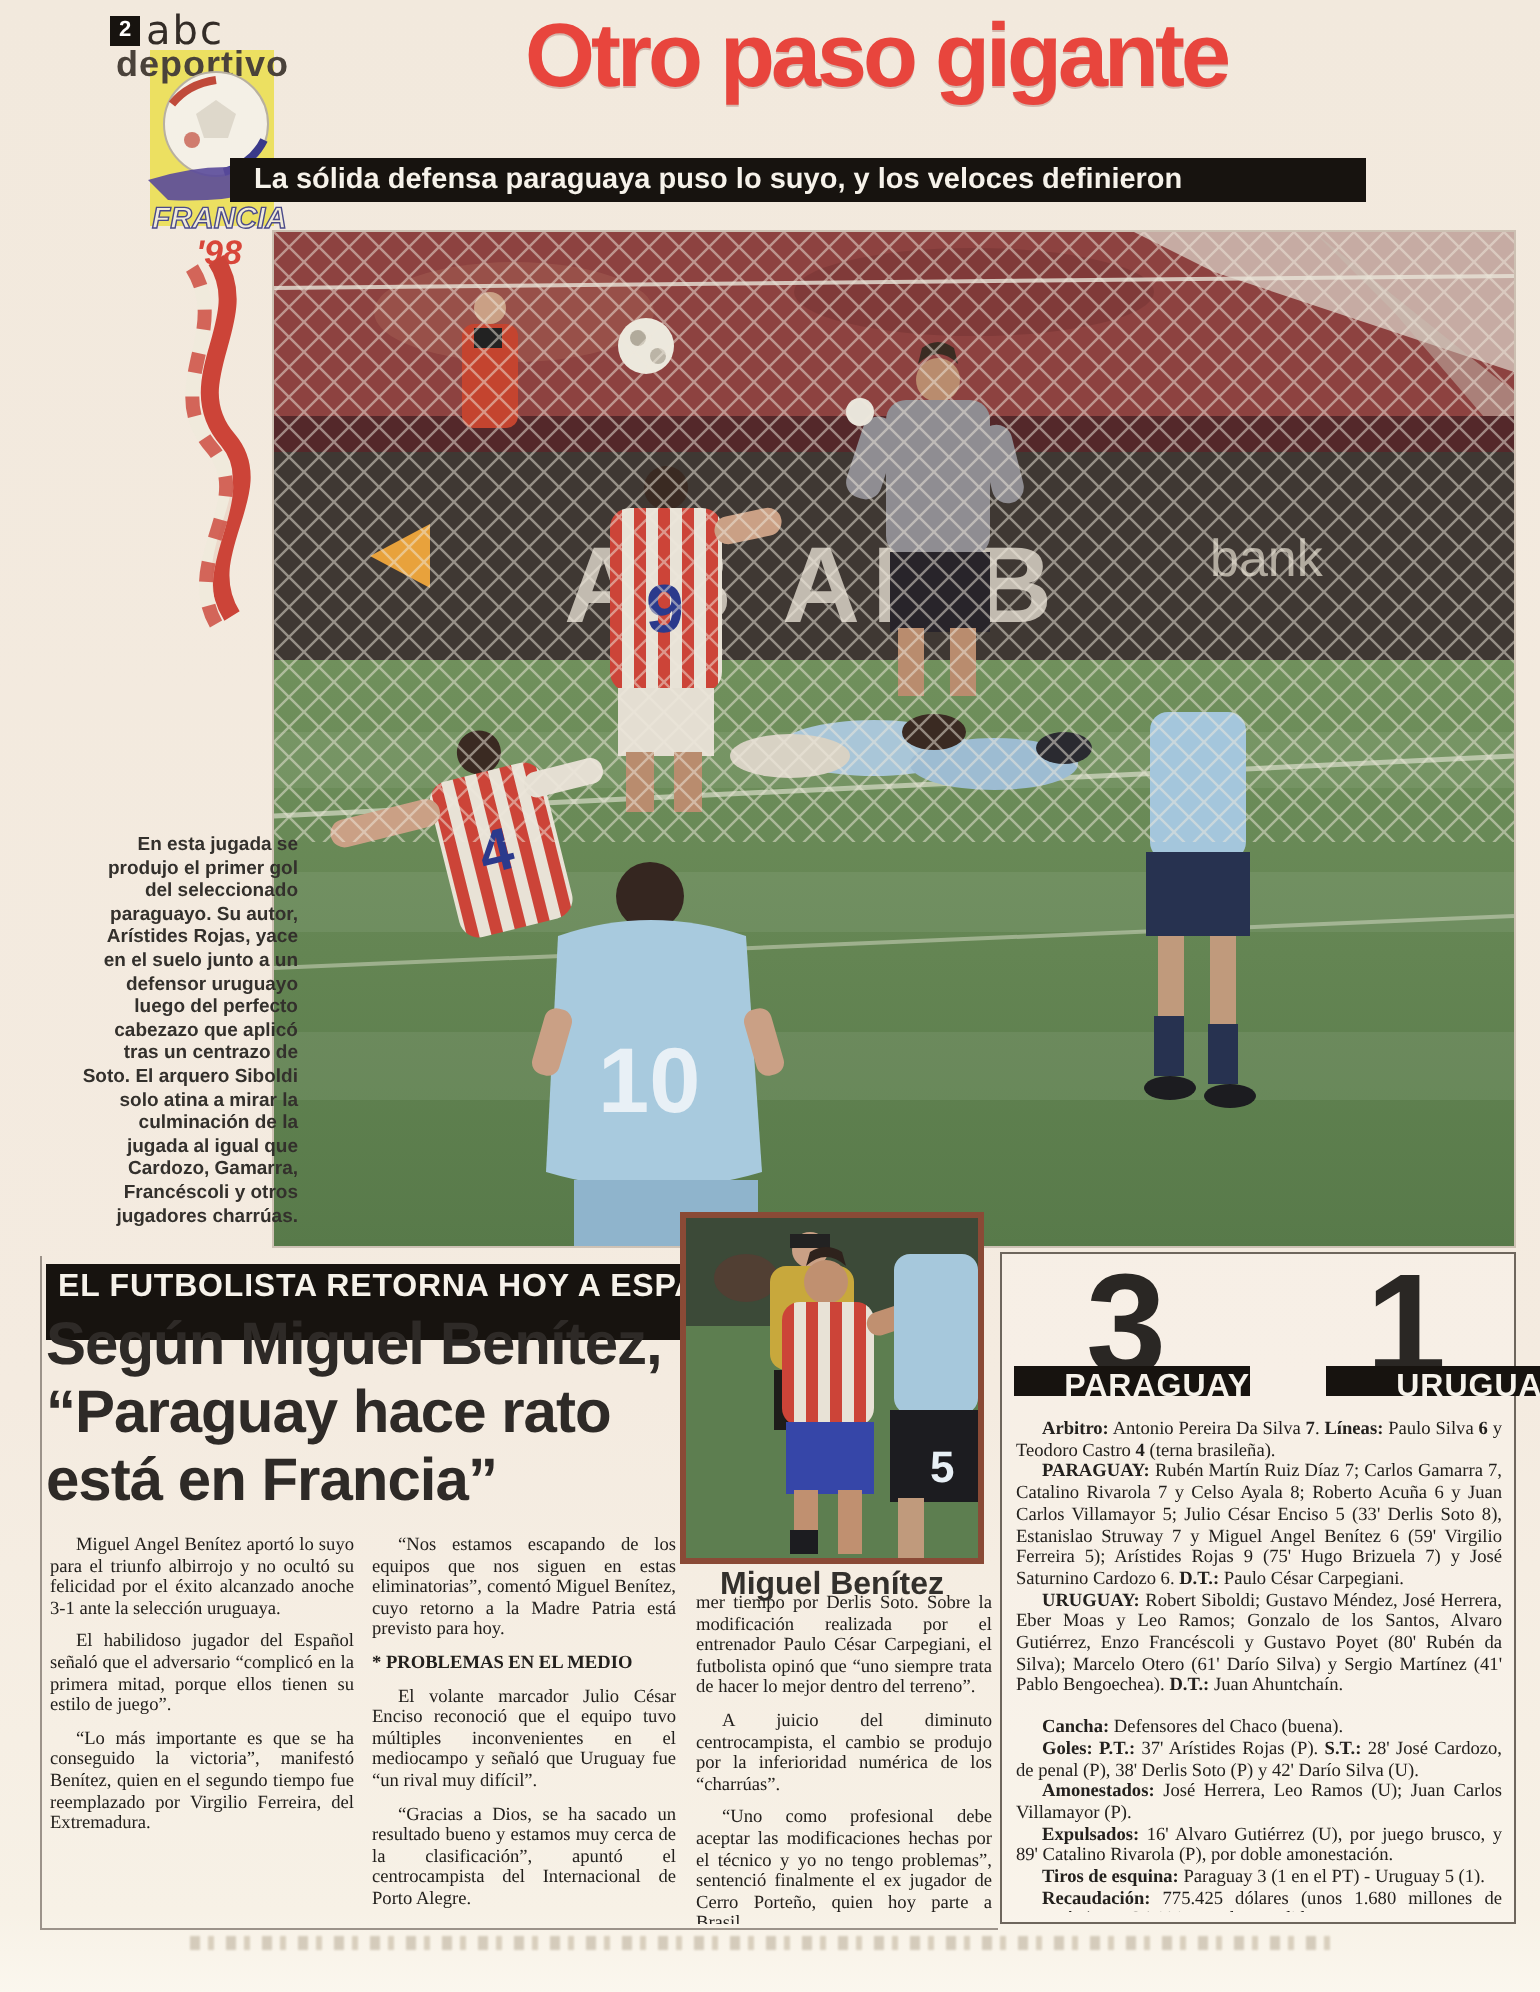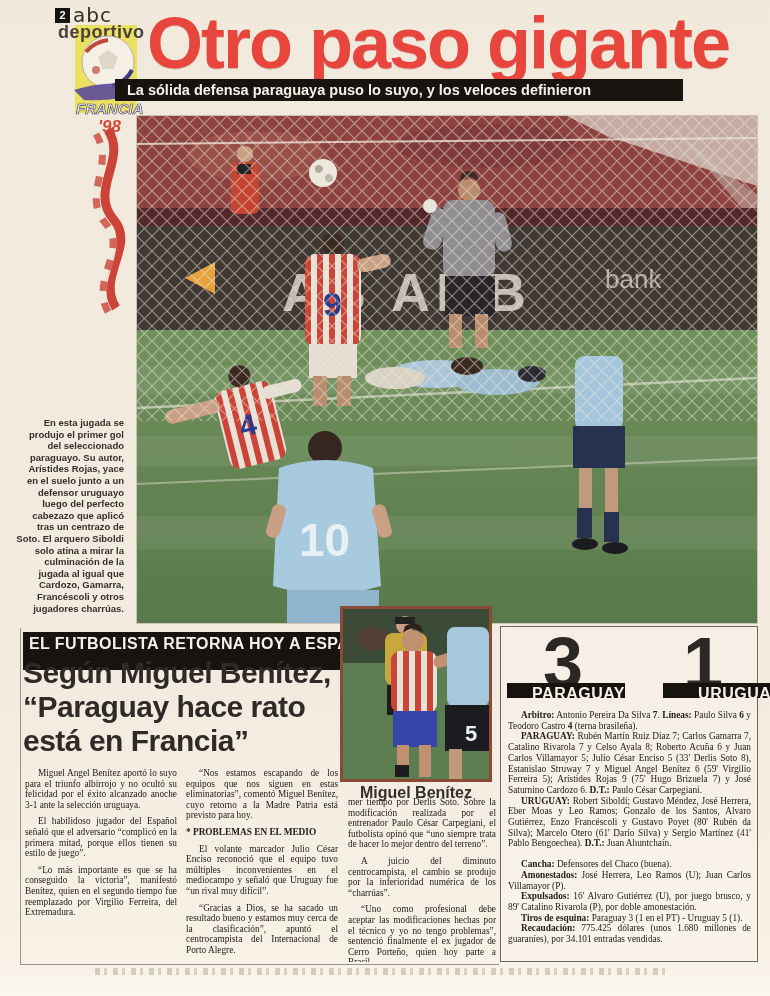--- a/index.html
+++ b/index.html
@@ -12,31 +12,31 @@
   .mast-brandrow{left:55px;top:3px;display:flex;align-items:center;gap:3px;}
   .mast-pagebox{width:15px;height:15px;background:#17130f;color:#fff;font-weight:bold;
         font-size:11px;text-align:center;line-height:15px;}
   .mast-abc{font-size:20px;font-weight:normal;letter-spacing:1px;color:#332c27;
         font-family:"DejaVu Sans",sans-serif;}
   .mast-section{left:58px;top:22px;font-size:18px;font-weight:bold;color:#4a423a;letter-spacing:.5px;}
   .yellow-strip{left:75px;top:25px;width:62px;height:88px;background:#ece061;}
 
   
   .headline{left:112px;top:2px;width:652px;text-align:center;color:#e8453d;
-        font-size:72px;font-weight:bold;letter-spacing:-2px;white-space:nowrap;
+        font-size:45px;font-weight:bold;letter-spacing:-2px;white-space:nowrap;
         text-shadow:0 1px 0 rgba(120,40,30,.25);}
   .subbar{left:115px;top:79px;width:556px;height:22px;background:#17130f;color:#f6f2ea;
         font-size:14.5px;font-weight:bold;line-height:22px;padding-left:12px;}
 
   
   .main-photo{left:137px;top:116px;width:620px;height:507px;background:#6a8a58;
         box-shadow:0 0 0 1px rgba(90,70,50,.25);}
 
   
-  .photo-caption{left:15px;top:417px;width:109px;font-size:9.5px;line-height:11.6px;
+  .photo-caption{left:40px;top:417px;width:109px;font-size:9.5px;line-height:11.6px;
         font-weight:bold;text-align:right;color:#33302c;}
 
   
   .article-box{left:20px;top:628px;width:478px;height:336px;border-left:1px solid #9c938a;
         border-bottom:1px solid #9c938a;}
   .kicker{left:23px;top:632px;background:#17130f;color:#f6f2ea;font-size:16px;font-weight:bold;
         padding:3px 8px 17px 6px;letter-spacing:.4px;}
   .art-headline{left:23px;top:656px;width:330px;font-size:30px;line-height:34px;font-weight:bold;
         color:#2e2a27;letter-spacing:-.5px;white-space:pre-line;}
   .col{font-family:"Liberation Serif",serif;font-size:9.3px;line-height:10.6px;
@@ -264,20 +264,21 @@
   <div class="abs score-box"></div>
   <div class="abs big-score score-home">3</div>
   <div class="abs big-score score-away">1</div>
   <div class="abs team-bar bar-home">PARAGUAY</div>
   <div class="abs team-bar bar-away">URUGUAY</div>
   <div class="abs details">
       <p class="detail-p"><span class="b">Arbitro:</span><span> Antonio Pereira Da Silva </span><span class="b">7</span><span>. </span><span class="b">Líneas:</span><span> Paulo Silva </span><span class="b">6</span><span> y Teodoro Castro </span><span class="b">4</span><span> (terna brasileña).</span></p>
       <p class="detail-p"><span class="b">PARAGUAY:</span><span> Rubén Martín Ruiz Díaz 7; Carlos Gamarra 7, Catalino Rivarola 7 y Celso Ayala 8; Roberto Acuña 6 y Juan Carlos Villamayor 5; Julio César Enciso 5 (33' Derlis Soto 8), Estanislao Struway 7 y Miguel Angel Benítez 6 (59' Virgilio Ferreira 5); Arístides Rojas 9 (75' Hugo Brizuela 7) y José Saturnino Cardozo 6. </span><span class="b">D.T.:</span><span> Paulo César Carpegiani.</span></p>
       <p class="detail-p"><span class="b">URUGUAY:</span><span> Robert Siboldi; Gustavo Méndez, José Herrera, Eber Moas y Leo Ramos; Gonzalo de los Santos, Alvaro Gutiérrez, Enzo Francéscoli y Gustavo Poyet (80' Rubén da Silva); Marcelo Otero (61' Darío Silva) y Sergio Martínez (41' Pablo Bengoechea). </span><span class="b">D.T.:</span><span> Juan Ahuntchaín.</span></p>
       <p class="detail-p gap"><span class="b">Cancha:</span><span> Defensores del Chaco (buena).</span></p>
+      <p class="detail-p"><span class="b">Goles:</span><span> </span><span class="b">P.T.:</span><span> 37' Arístides Rojas (P). </span><span class="b">S.T.:</span><span> 28' José Cardozo, de penal (P), 38' Derlis Soto (P) y 42' Darío Silva (U).</span></p>
       <p class="detail-p"><span class="b">Amonestados:</span><span> José Herrera, Leo Ramos (U); Juan Carlos Villamayor (P).</span></p>
       <p class="detail-p"><span class="b">Expulsados:</span><span> 16' Alvaro Gutiérrez (U), por juego brusco, y 89' Catalino Rivarola (P), por doble amonestación.</span></p>
       <p class="detail-p"><span class="b">Tiros de esquina:</span><span> Paraguay 3 (1 en el PT) - Uruguay 5 (1).</span></p>
       <p class="detail-p"><span class="b">Recaudación:</span><span> 775.425 dólares (unos 1.680 millones de guaraníes), por 34.101 entradas vendidas.</span></p>
     </div>
 
   <div class="abs bleed"></div>
 </div>
 
 </body></html>

